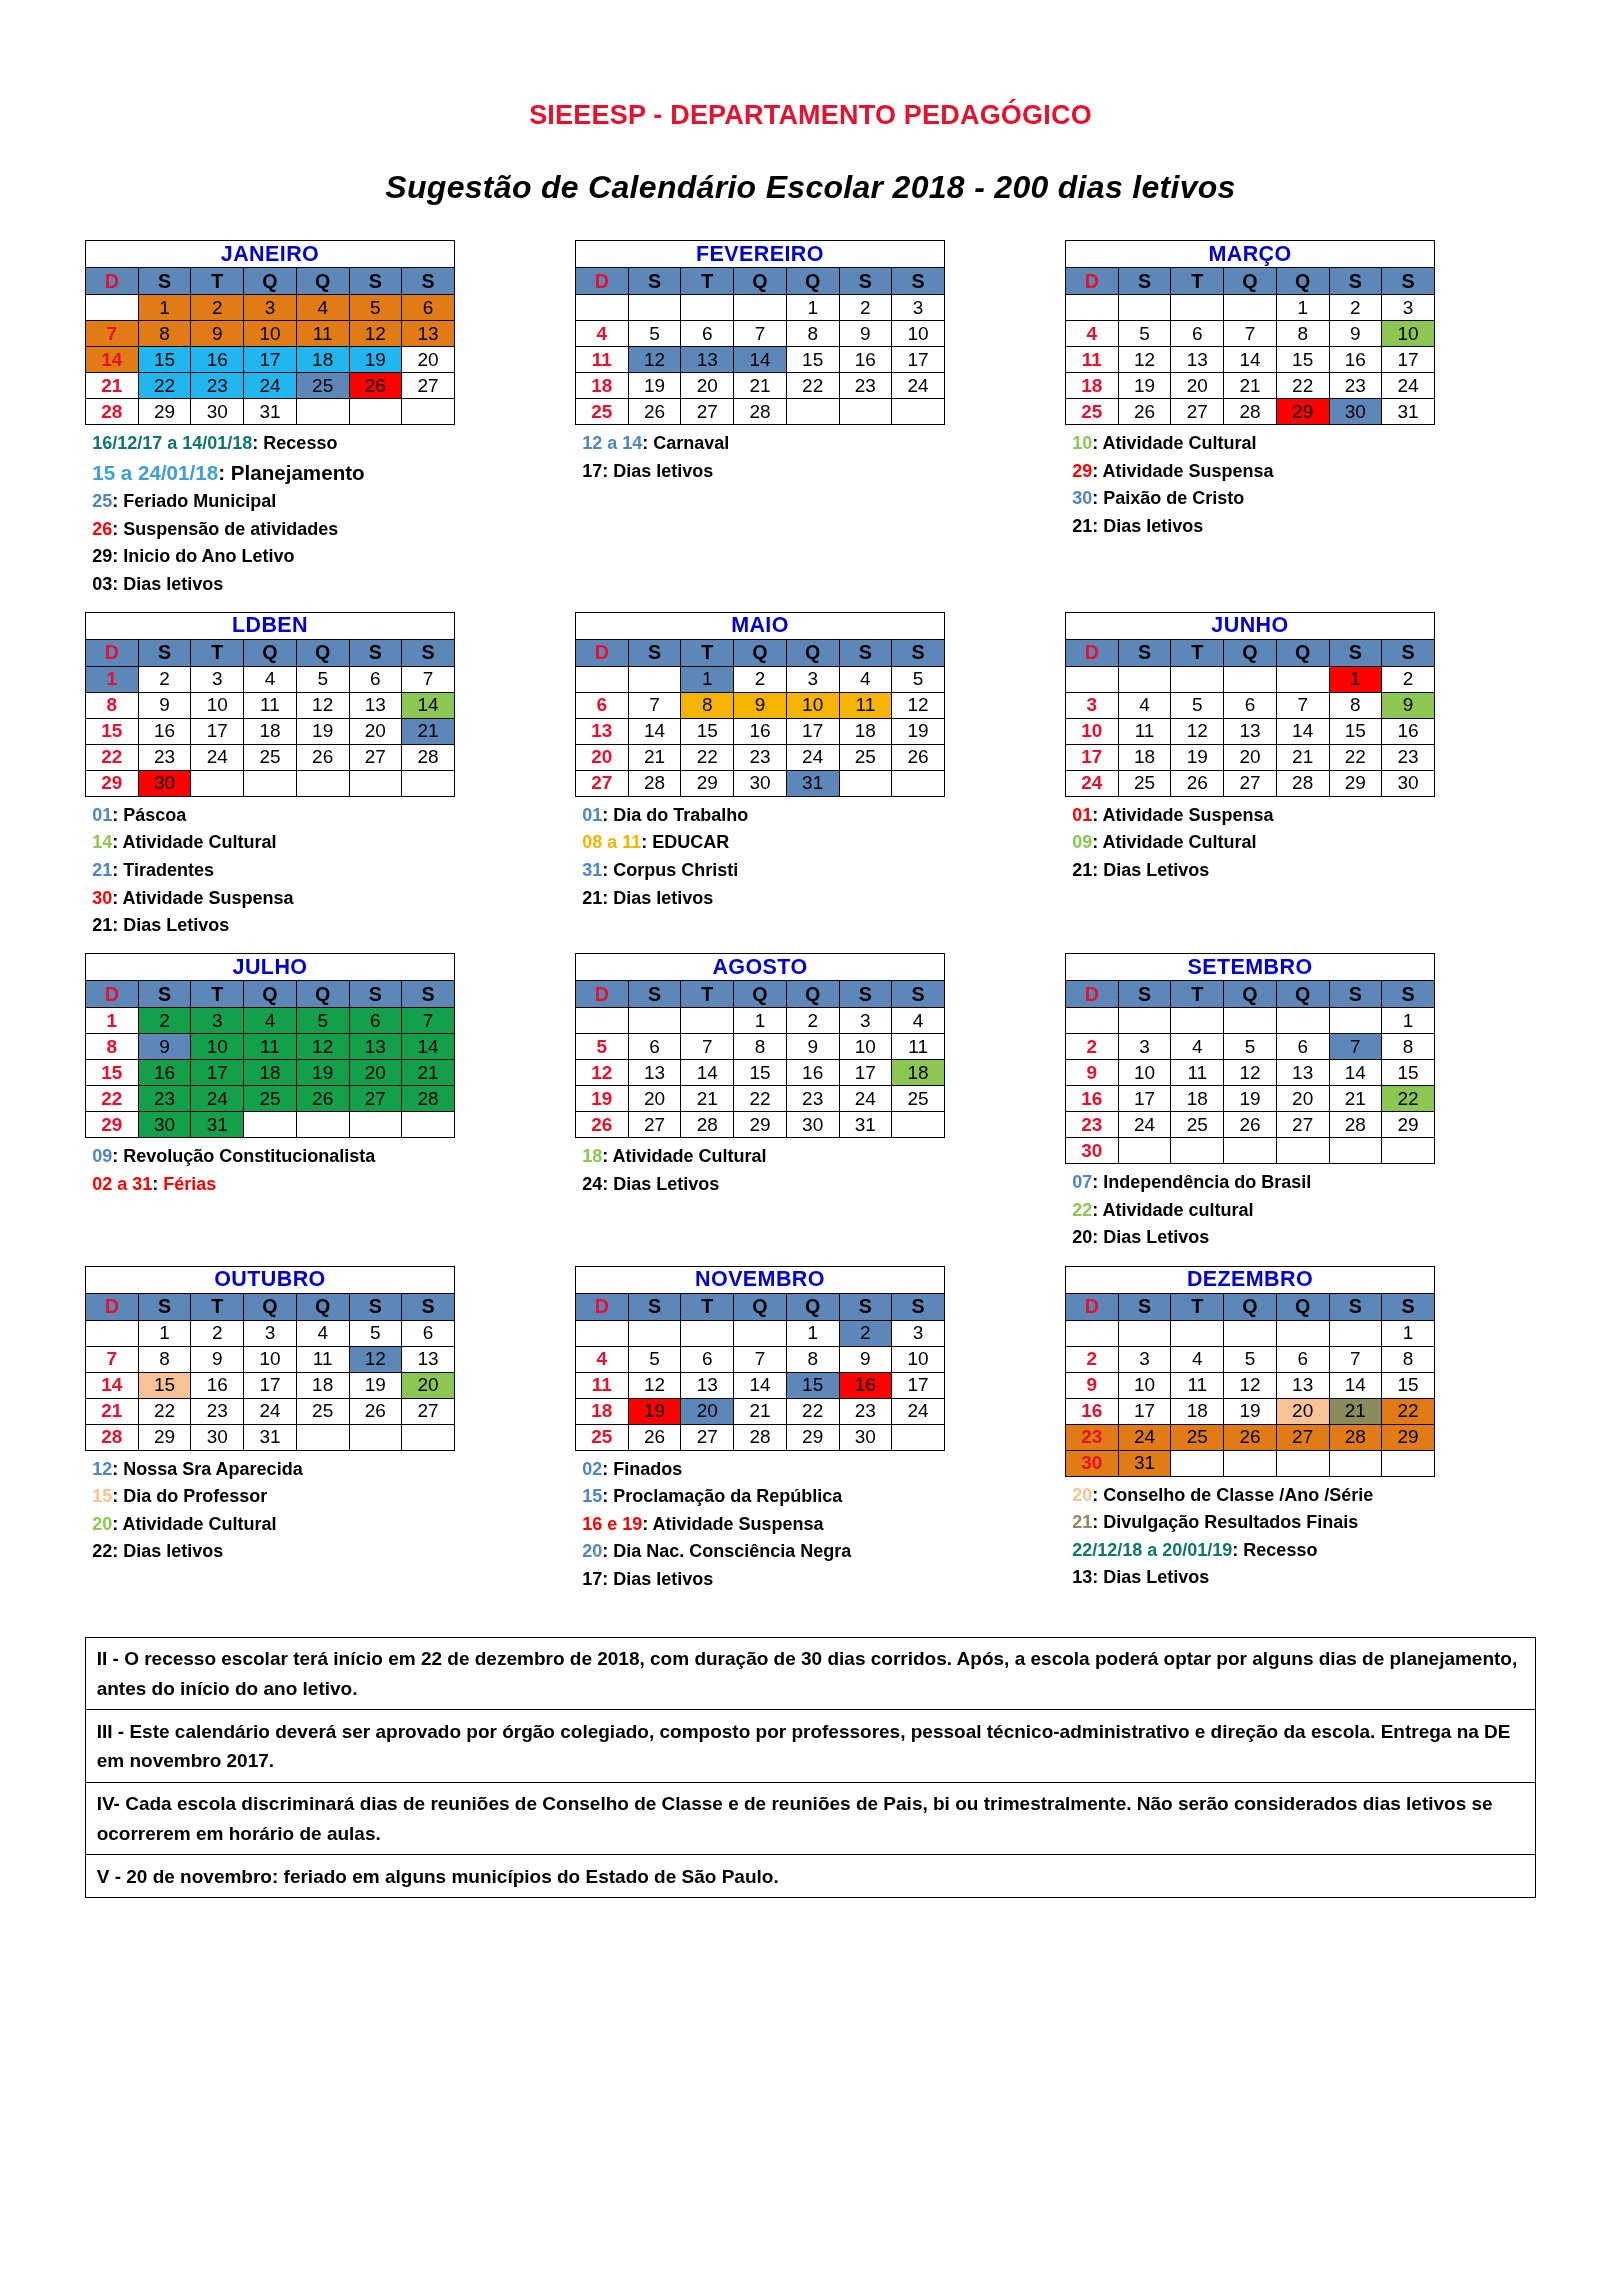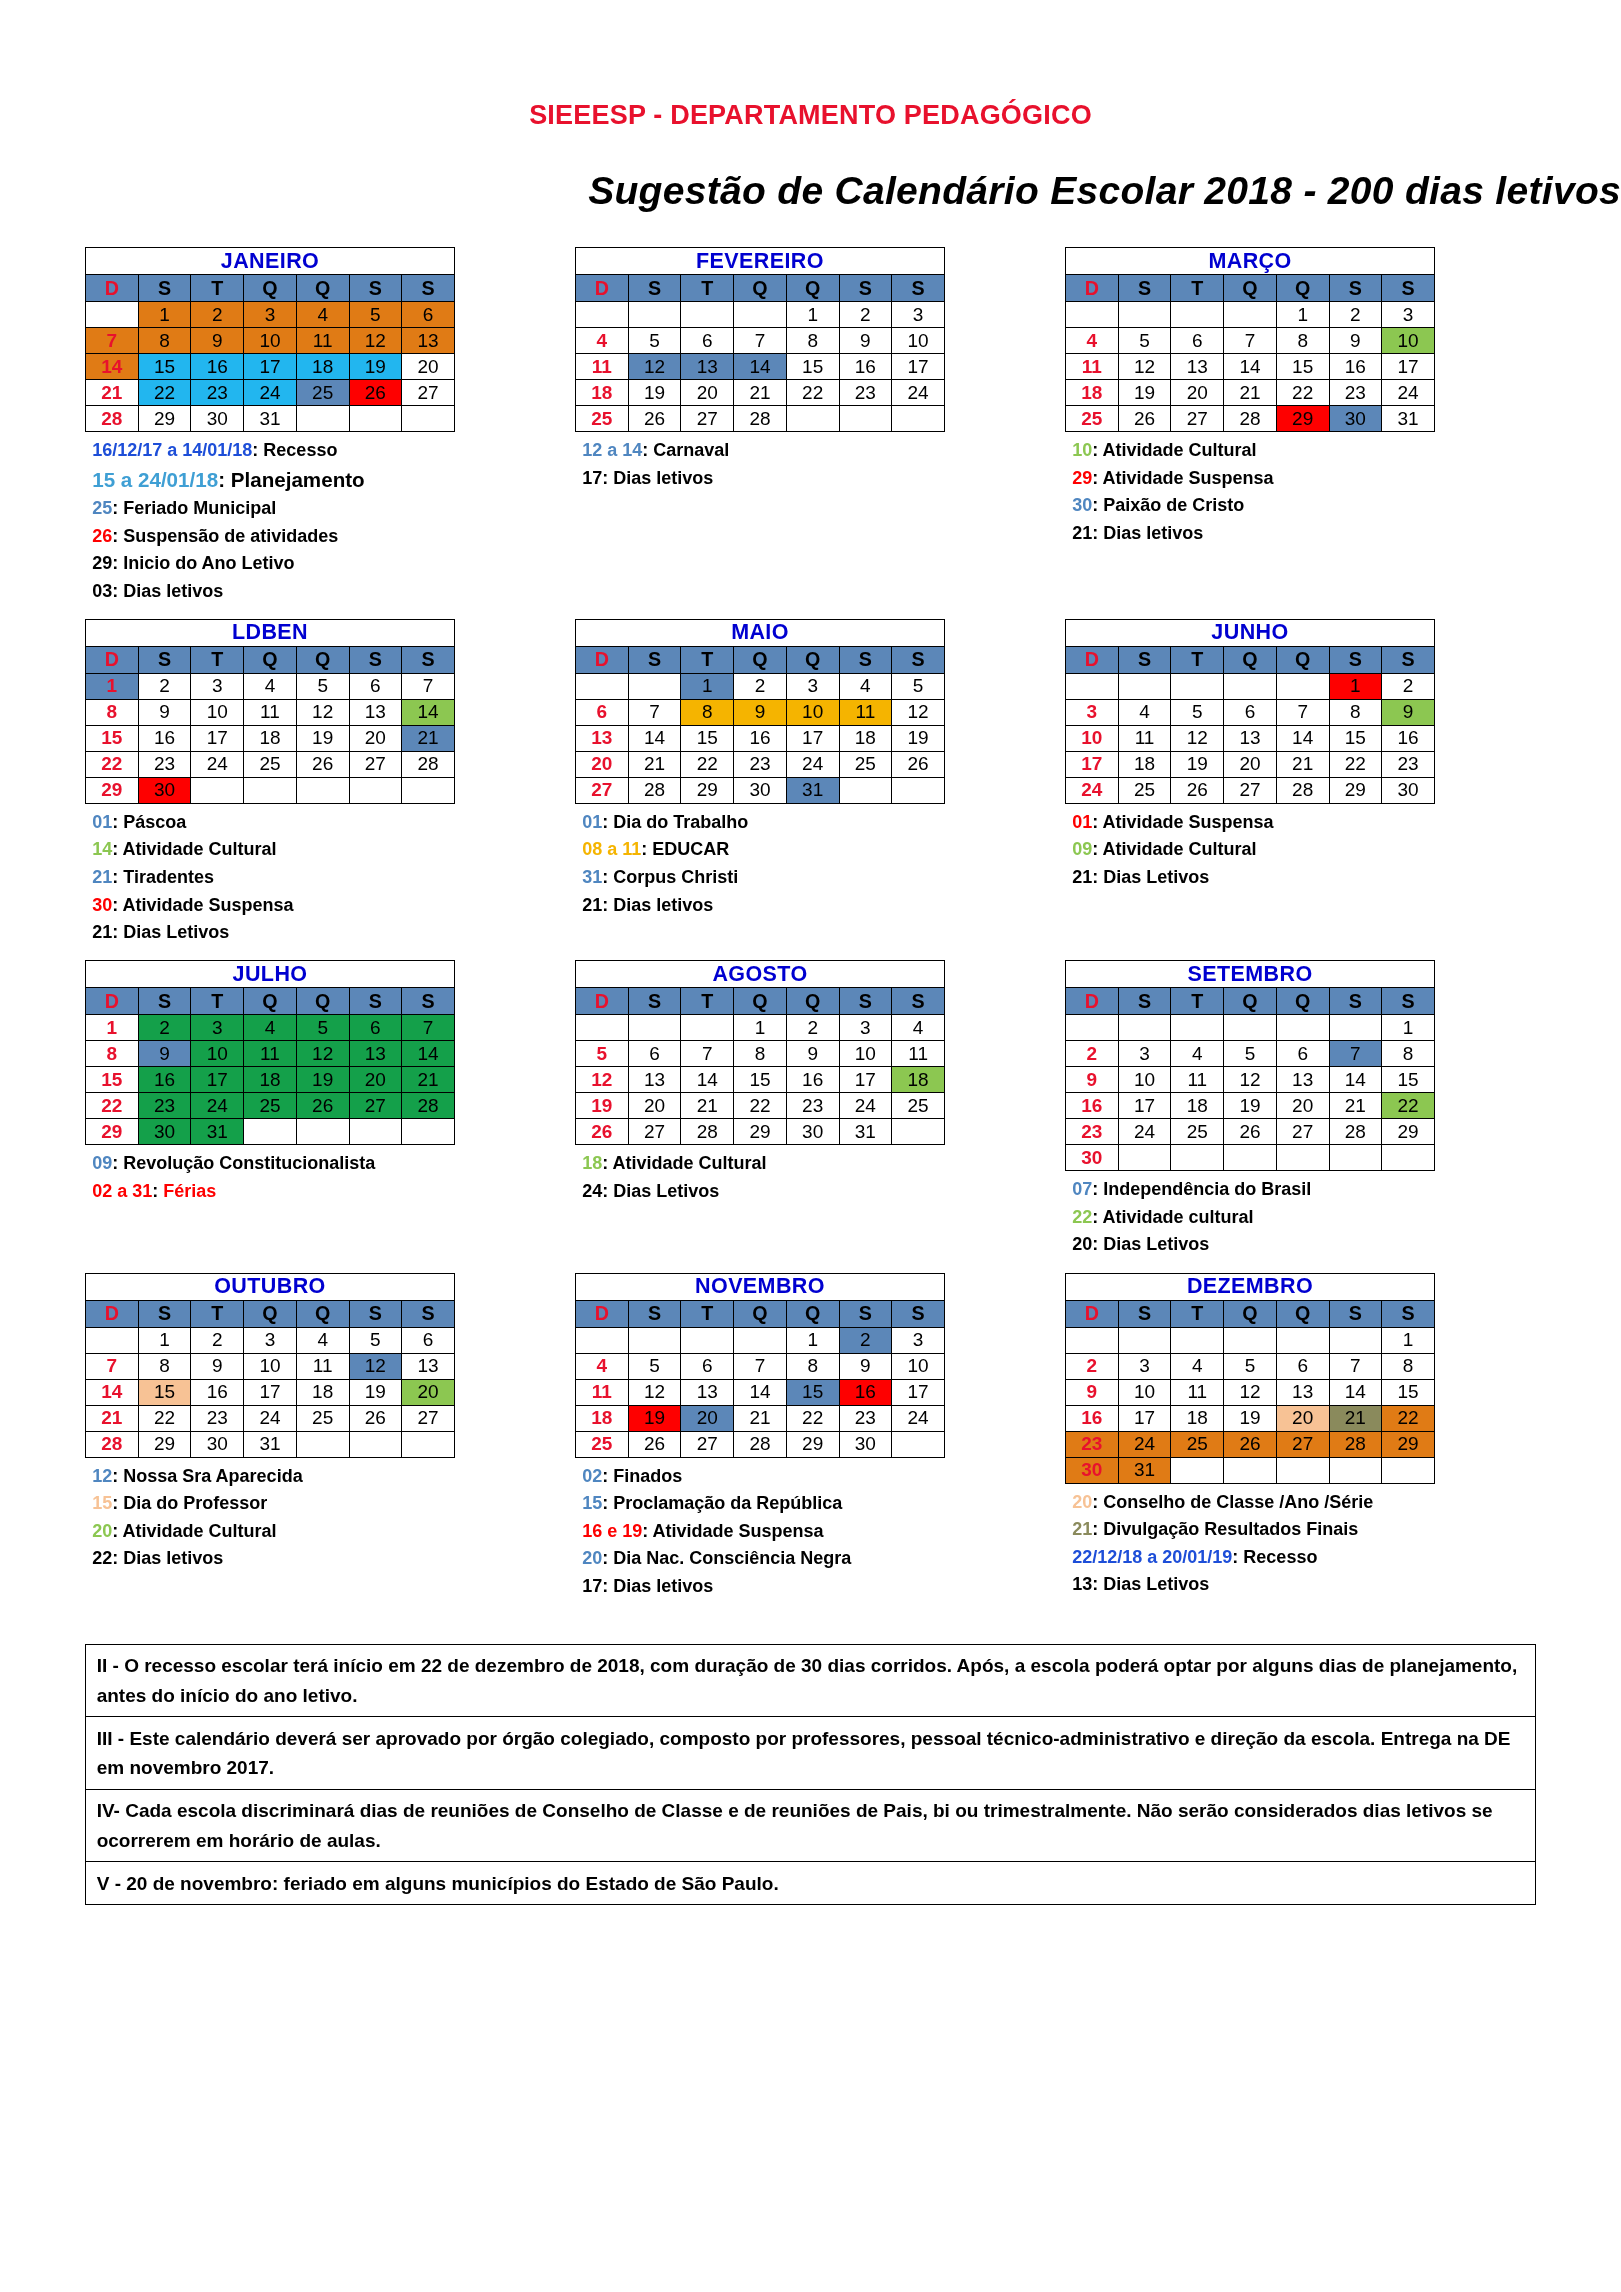--- a/index.html
+++ b/index.html
@@ -15,24 +15,24 @@
   
   .dept-title {
     text-align:center;
     color:#e8112d;
     font-weight:bold;
     font-size:27px;
     letter-spacing:0.2px;
     padding-top:100px;
   }
   .main-title {
-    text-align:right;
+    text-align:center;
     font-style:italic;
     font-weight:bold;
-    font-size:39px;
+    font-size:32px;
     padding-top:38px;
     letter-spacing:0.3px;
   }
 
   
   .months-grid {
     margin:0 auto;
     width:1451px;
     padding-top:34px;
     box-sizing:border-box;
@@ -92,21 +92,21 @@
   
   .legend { padding:8px 0 0 7.2px; }
   .legend-line {
     font-size:18px;
     font-weight:bold;
     line-height:1.18;
     margin-bottom:6.3px;
     white-space:nowrap;
   }
   .legend-line .key { font-weight:bold; }
-  .k-orange { color:#1d4ed8; }
+  .k-orange { color:#0f766e; }
   .k-cyan   { color:#3f9fd4; }
   .k-blue   { color:#4f86c0;margin-top:18px; }
   .k-red    { color:#fe0000; }
   .k-green  { color:#8cc751; }
   .k-amber  { color:#f5b400; }
   .k-peach  { color:#f7c295; }
   .k-olive  { color:#8a8a5c; }
   .k-black  { color:#000; }
   .lg-big { font-size:20.6px; }
 

